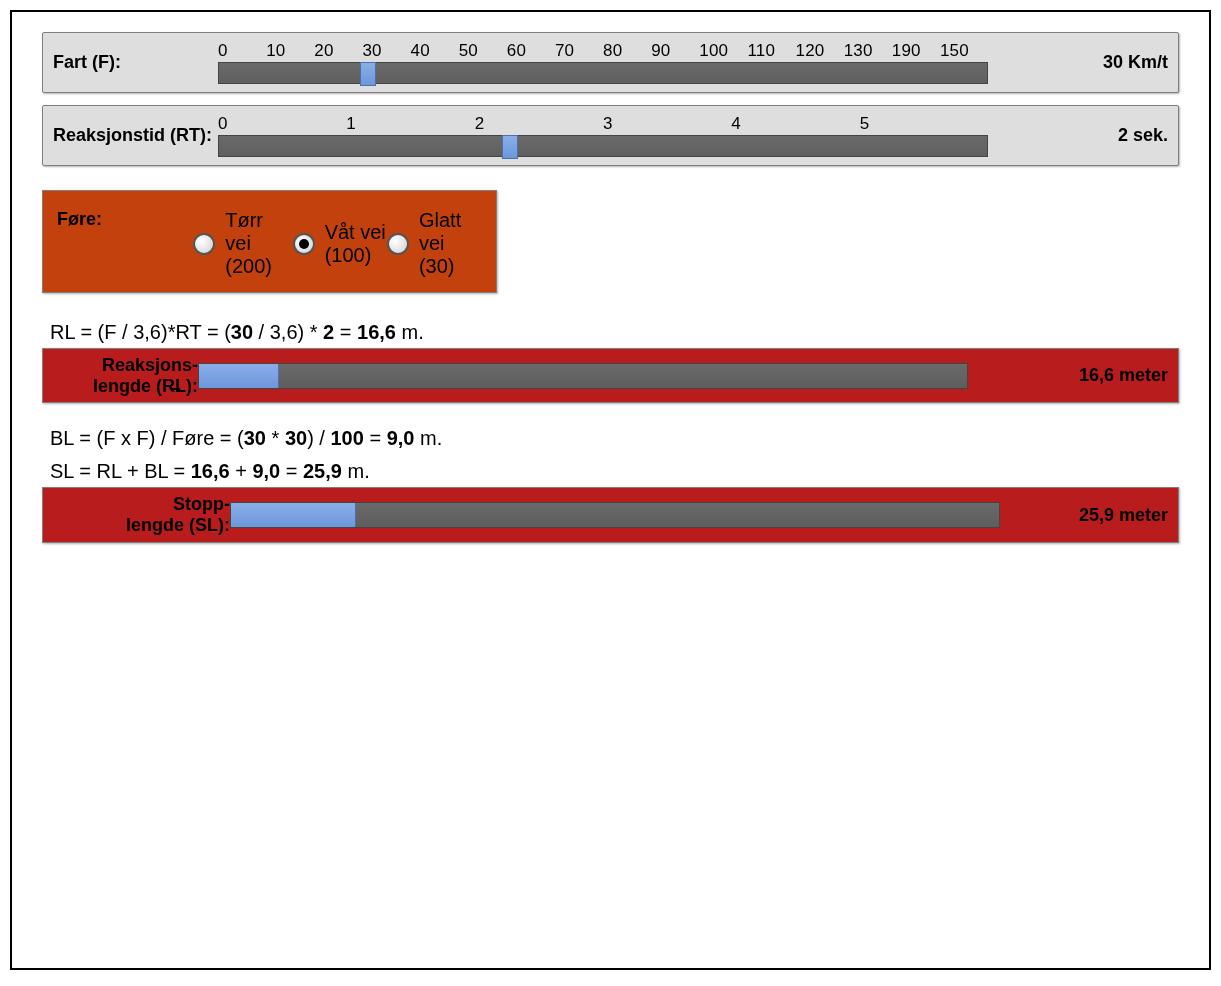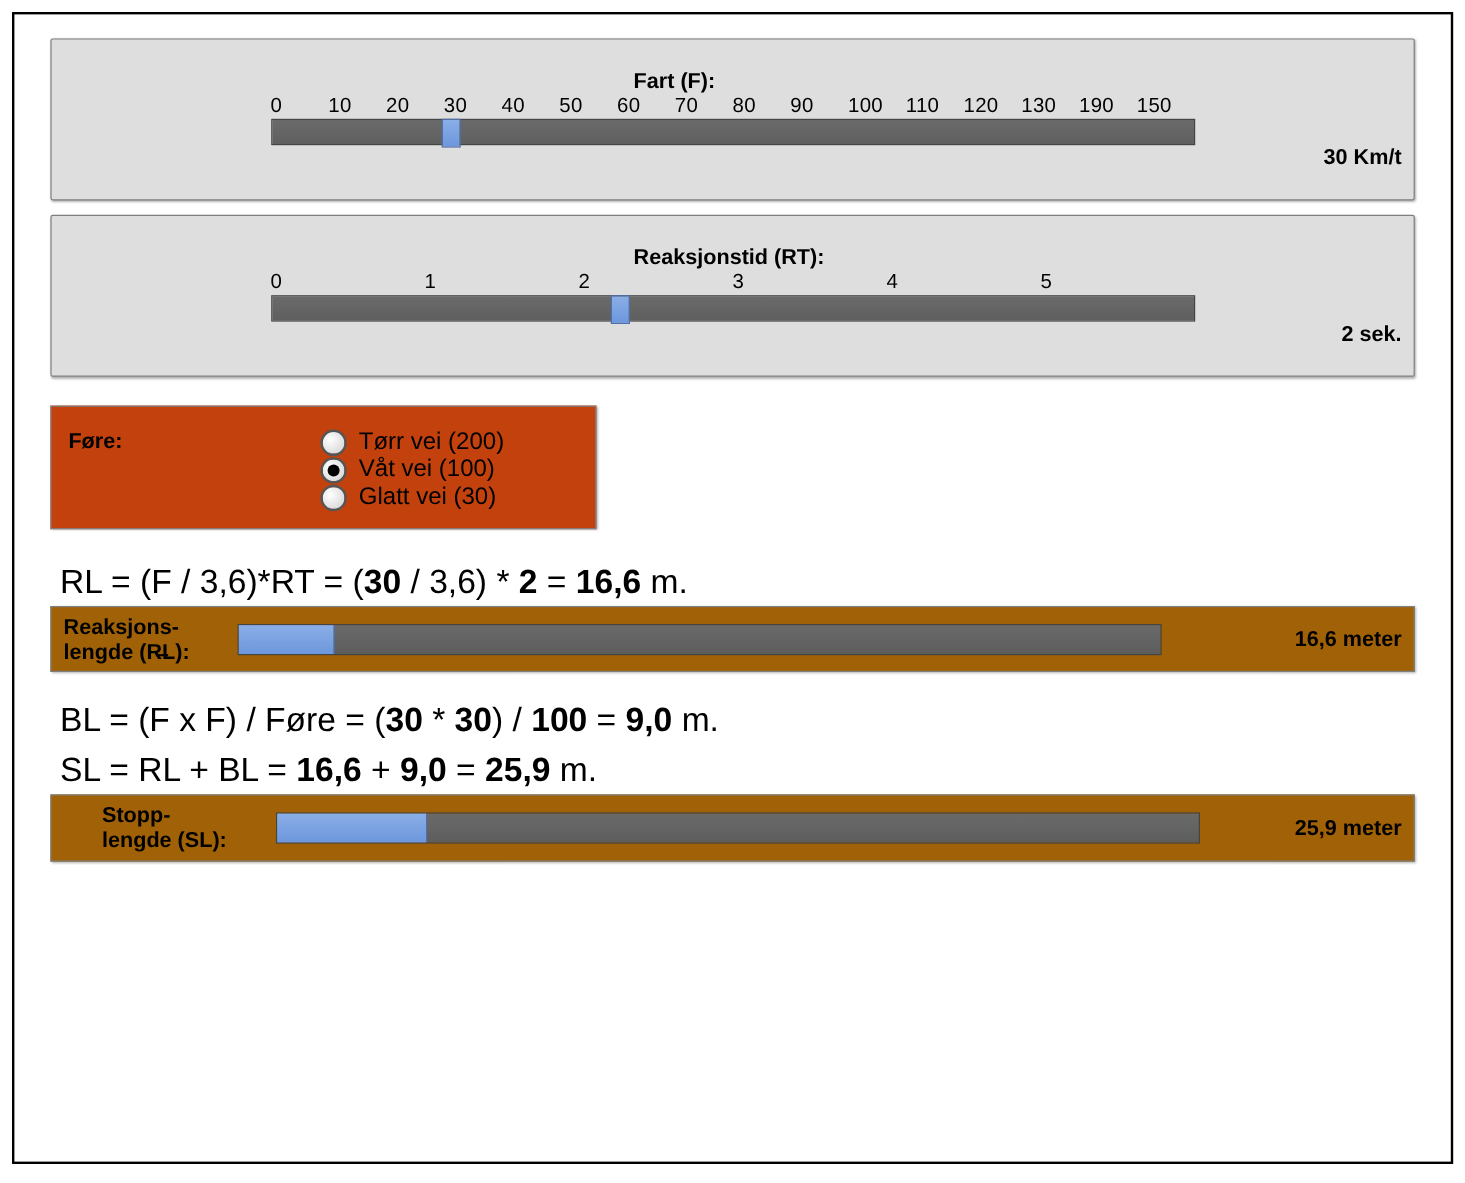--- a/index.html
+++ b/index.html
@@ -18,22 +18,21 @@
     height: 960px;
   }
   .panel {
     background: #dedede;
     border: 1px solid #7f7f7f;
     border-radius: 2px;
     box-shadow: 1px 1px 2px rgba(0,0,0,.3);
     display: flex;
     align-items: center;
     margin-bottom: 12px;
-    padding: 24px 10px;
-    flex-direction: column;
+    padding: 8px 10px;
   }
   .panel .lbl {
     font-weight: 700;
     width: 165px;
     flex-shrink: 0;
   }
   .slider-col {
     flex: 1;
     display: flex;
     flex-direction: column;
@@ -78,47 +77,48 @@
     width: 455px;
     display: flex;
     padding: 18px 14px 14px;
     margin-top: 24px;
     margin-bottom: 28px;
   }
   .radio-panel .rp-label {
     font-weight: 700;
     width: 210px;
   }
-  .radio-opts { display: flex; flex-direction: column; }
+  .radio-opts { display: flex; flex-direction: row; }
   .radio-row { display: flex; align-items: center; gap: 10px; font-size: 20px; }
   .rbtn {
     width: 22px; height: 22px; border-radius: 50%;
     border: 2px solid #555; background: radial-gradient(circle at 35% 35%, #fff, #cfcfcf);
     display: inline-flex; align-items: center; justify-content: center;
     flex-shrink: 0;
   }
   .rbtn.checked::after {
     content: ""; width: 10px; height: 10px; border-radius: 50%;
     background: #000;
   }
 
   .formula {
-    font-size: 28px;
+    font-size: 20px;
     margin: 10px 0 4px 8px;
   }
   .formula .b { font-weight: 700; }
 
   .bar-panel {
-    background: #a16207;
+    background: #b91c1c;
     border: 1px solid #7f7f7f;
     box-shadow: 1px 1px 2px rgba(0,0,0,.3);
     display: flex;
     align-items: center;
     padding: 6px 10px;
     margin-bottom: 24px;
+    text-align: right;
   }
   .bar-panel .bp-label {
     font-weight: 700;
     width: 145px;
     font-size: 18px;
     line-height: 1.15;
   }
   .bar-track {
     position: relative;
     height: 26px;

